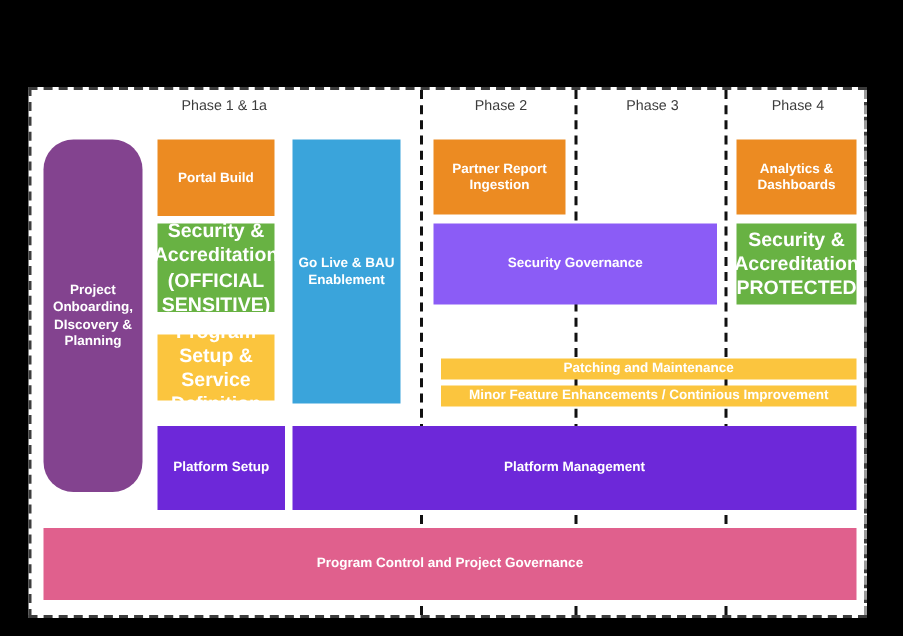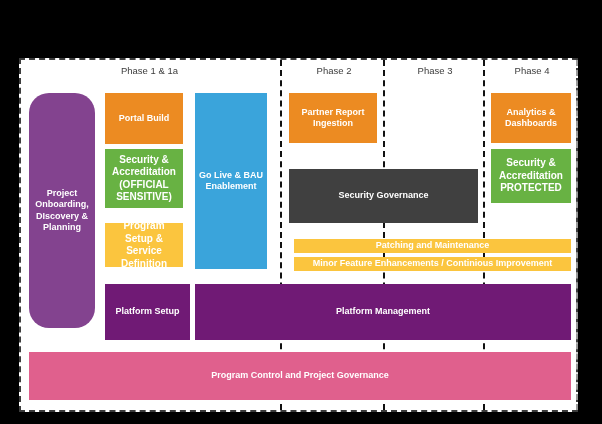--- a/index.html
+++ b/index.html
@@ -33,31 +33,31 @@
 
   
   .blk{
     position:absolute;
     display:flex;align-items:center;justify-content:center;
     text-align:center;
     color:#ffffff;font-weight:bold;font-size:9px;line-height:1.25;
     padding:2px 4px;box-sizing:border-box;
     white-space:pre-line;
   }
-  .blk.small{font-size:10px;}
+  .blk.small{font-size:13px;}
   .blk.bar{font-size:9px;}
 
   
   .c-purple   {background:#83438f;border-radius:20px;}
   .c-orange   {background:#ec8b22;}
   .c-green    {background:#68b243;}
   .c-yellow   {background:#fbc53e;}
   .c-blue     {background:#3aa4db;}
-  .c-lgreen   {background:#404040;margin-top:20px;}
-  .c-red      {background:#701a75;}
+  .c-lgreen   {background:#8b5cf6;}
+  .c-red      {background:#6d28d9;}
   .c-pink     {background:#e0608d;}
 </style>
 </head>
 <body>
 
 <div id="roadmap">
 
   <div class="phase-head" style="left:0px;width:257px;">Phase 1 &amp; 1a</div>
   <div class="phase-head" style="left:263px;width:100px;">Phase 2</div>
   <div class="phase-head" style="left:365px;width:98px;">Phase 3</div>

